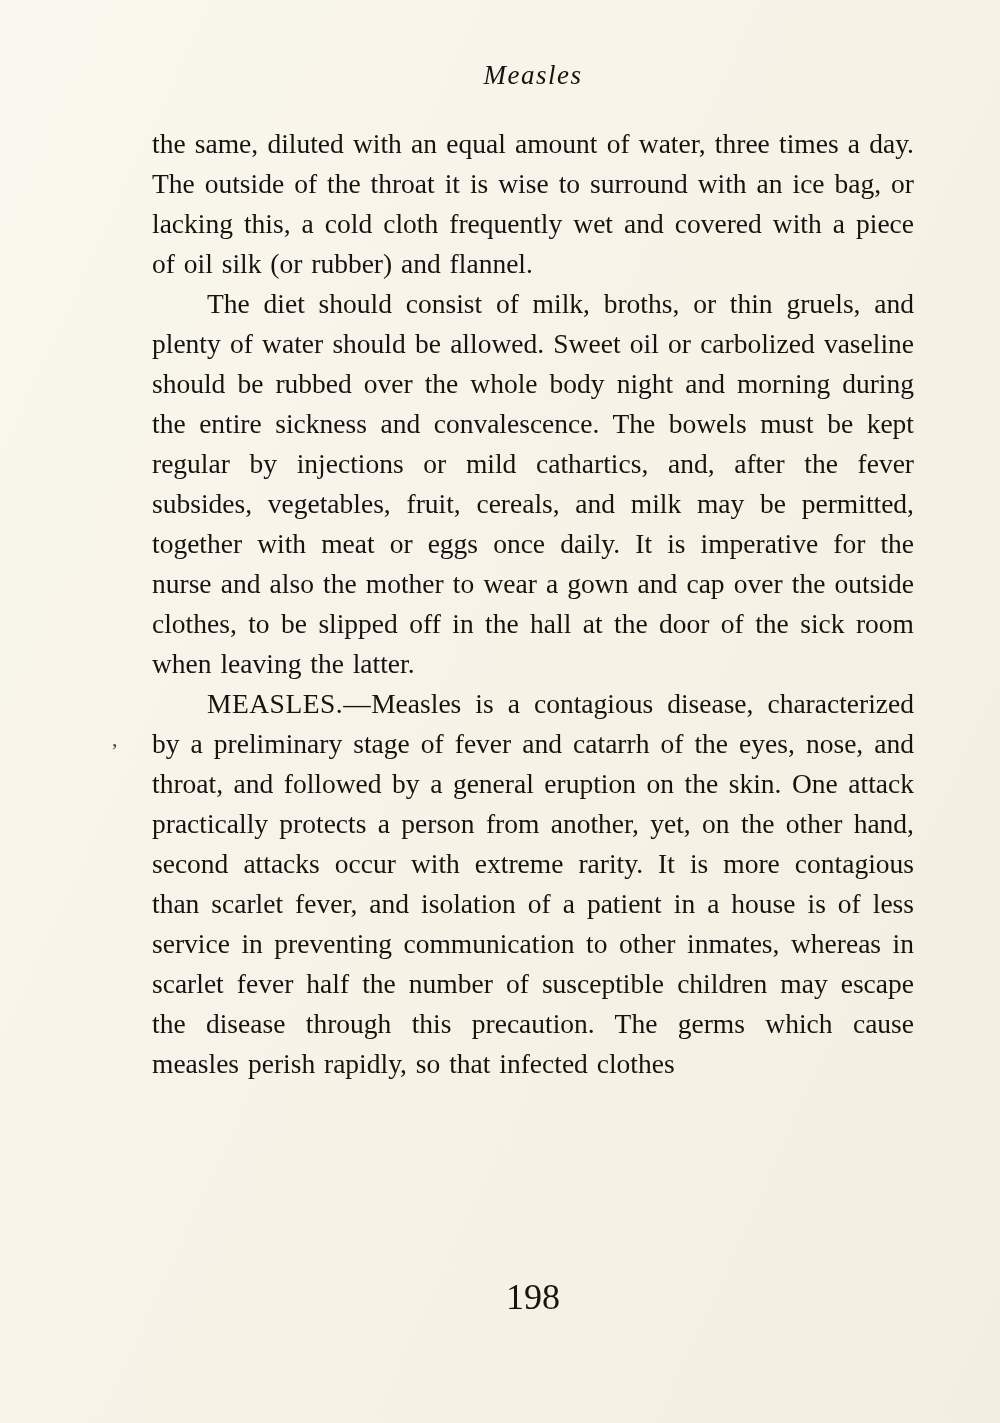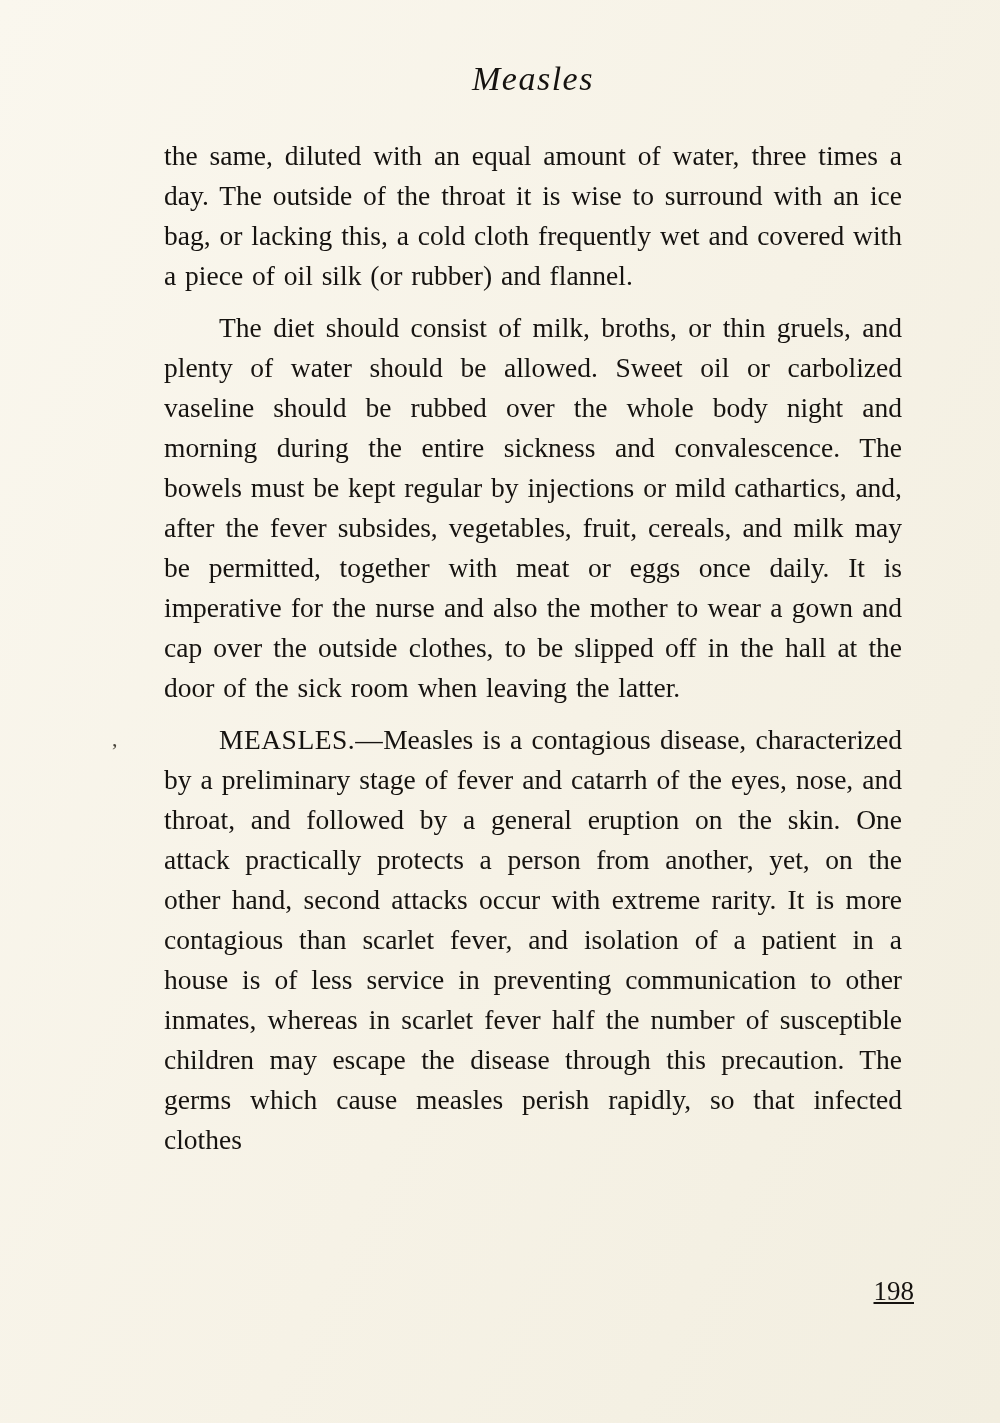--- a/index.html
+++ b/index.html
@@ -20,51 +20,50 @@
     overflow: hidden;
     background: linear-gradient(115deg, #faf7ee 0%, #f6f2e6 55%, #f2eee0 100%);
   }
   .running-head {
     position: absolute;
     top: 60px;
     left: 152px;
     width: 762px;
     text-align: center;
     font-style: italic;
-    font-size: 34px;
+    font-size: 27px;
     letter-spacing: 1.5px;
   }
   .text-block {
     position: absolute;
     top: 124px;
     left: 152px;
     width: 762px;
     font-size: 27.5px;
     line-height: 40px;
     text-align: justify;
   }
   .text-block p {
-    margin: 12px;
+    margin: 0;
     word-spacing: 2px;
   }
   .text-block p.indent {
     text-indent: 55px;
   }
   .lead {
     font-weight: normal;
     letter-spacing: 0.5px;
   }
   .page-number {
     position: absolute;
     top: 1276px;
     left: 152px;
     width: 762px;
-    text-align: right;
-    font-size: 27px;
-    text-decoration: underline;
+    text-align: center;
+    font-size: 36px;
   }
   .margin-mark {
     position: absolute;
     top: 726px;
     left: 112px;
     font-size: 22px;
     color: #4a453c;
   }
 </style>
 </head>

